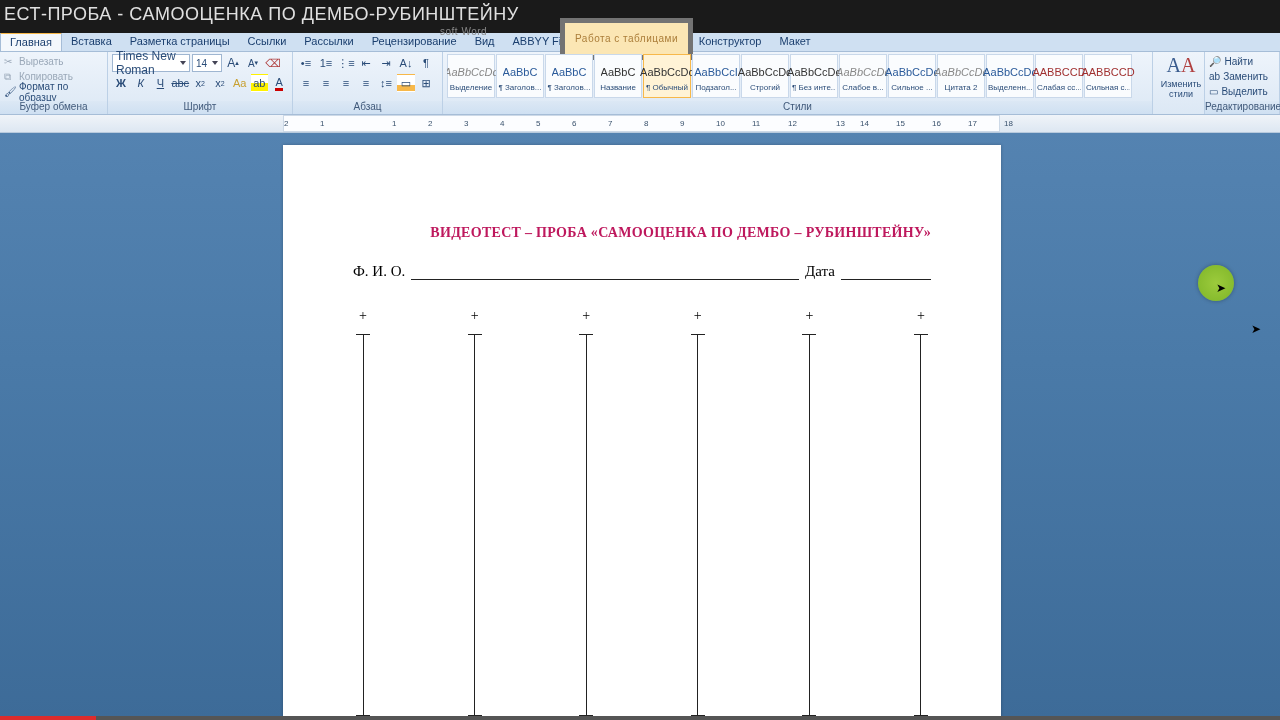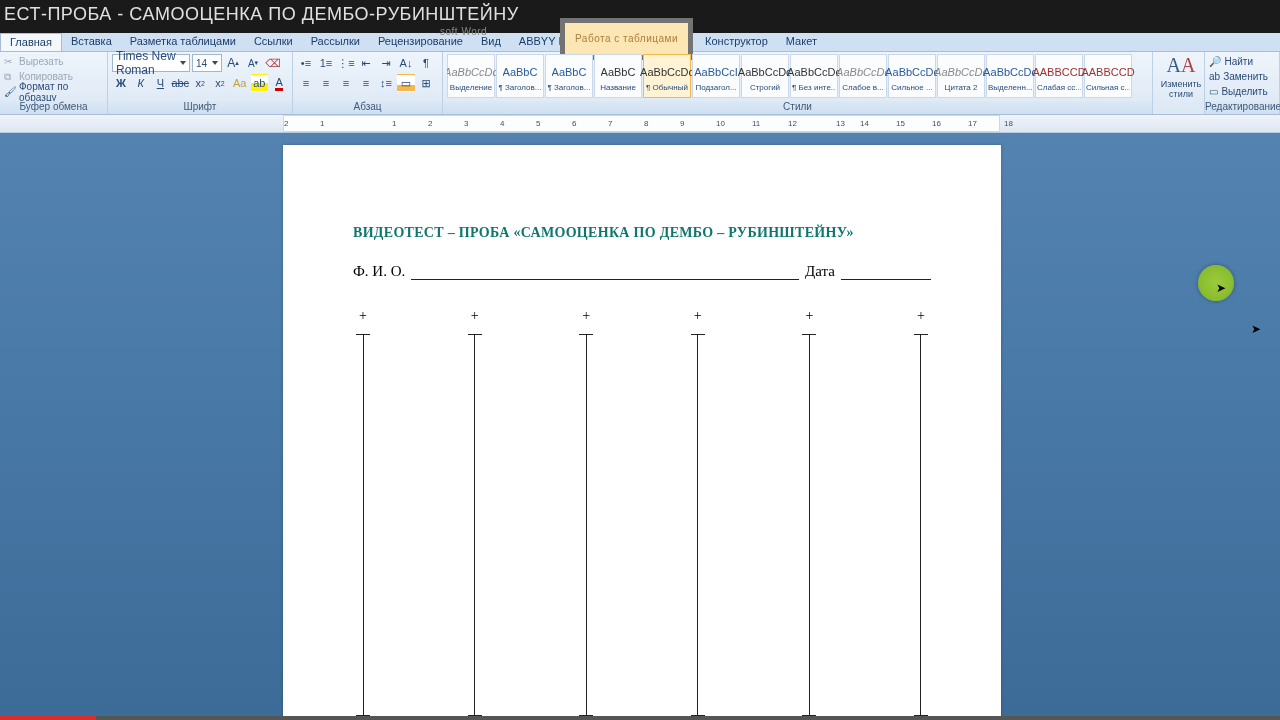--- a/index.html
+++ b/index.html
@@ -46,21 +46,21 @@
 
   .edit-group { width: 75px; padding-top:2px;}
   .edit-row { display:flex; align-items:center; gap:3px; font-size:10px; height:15px; color:#2a4c78;}
 
   .ruler { height: 18px; background: linear-gradient(#f0f4f9,#dde7f2); border-bottom:1px solid #b8cadd; position:relative; font-size:8px; color:#3a526d; }
   .ruler-inner { position:absolute; left:283px; right:280px; top:0; bottom:0; background:#fcfdff; border:1px solid #cdd9e7;}
   .ruler-tick { position:absolute; top:3px; font-size:8px;}
 
   .workspace { position:absolute; top:133px; bottom:0; left:0; right:0; }
   .page { position:absolute; left:283px; top:12px; width:718px; height:720px; background:#fff; box-shadow:0 0 3px rgba(0,0,0,0.25); padding: 80px 70px 40px 70px;}
-  .doc-title { text-align:left; color:#0f766e; font-family:"Times New Roman",serif; font-size:14px; font-weight:bold; letter-spacing:0.3px; margin-bottom:22px;}
+  .doc-title { text-align:right; color:#be185d; font-family:"Times New Roman",serif; font-size:14px; font-weight:bold; letter-spacing:0.3px; margin-bottom:22px;}
   .doc-meta { font-family:"Times New Roman",serif; font-size:15px; display:flex; gap:6px; align-items:flex-end; margin-bottom:28px;}
   .meta-line { flex:1; border-bottom:1px solid #222; height:16px;}
   .meta-line.short { flex:0 0 90px;}
   .columns { display:flex; justify-content:space-between; padding:0 0px;}
   .col { display:flex; flex-direction:column; align-items:center; width:20px;}
   .plus { font-size:14px; font-family:"Times New Roman",serif; margin-bottom:10px;}
   .topcap { width:14px; border-top:1px solid #222;}
   .vline { width:0; border-left:1px solid #222; height:380px;}
   .botcap { width:14px; border-top:1px solid #222;}
 
@@ -74,21 +74,21 @@
 
 <div class="title-bar">
   <span>ЕСТ-ПРОБА - САМООЦЕНКА ПО ДЕМБО-РУБИНШТЕЙНУ</span>
   <span class="title-extra">soft Word</span>
   <span class="title-extra2">Работа с таблицами</span>
 </div>
 
 <div class="ribbon-tabs" id="ribbon-tabs">
     <div class="ribbon-tab active">Главная</div>
     <div class="ribbon-tab">Вставка</div>
-    <div class="ribbon-tab">Разметка таблицами</div>
+    <div class="ribbon-tab">Разметка страницы</div>
     <div class="ribbon-tab">Ссылки</div>
     <div class="ribbon-tab">Рассылки</div>
     <div class="ribbon-tab">Рецензирование</div>
     <div class="ribbon-tab">Вид</div>
     <div class="ribbon-tab">ABBYY FineReader 12</div>
     <div class="ribbon-tab">Acrobat</div>
     <div class="ribbon-tab">Конструктор</div>
     <div class="ribbon-tab">Макет</div>
   </div>
 

